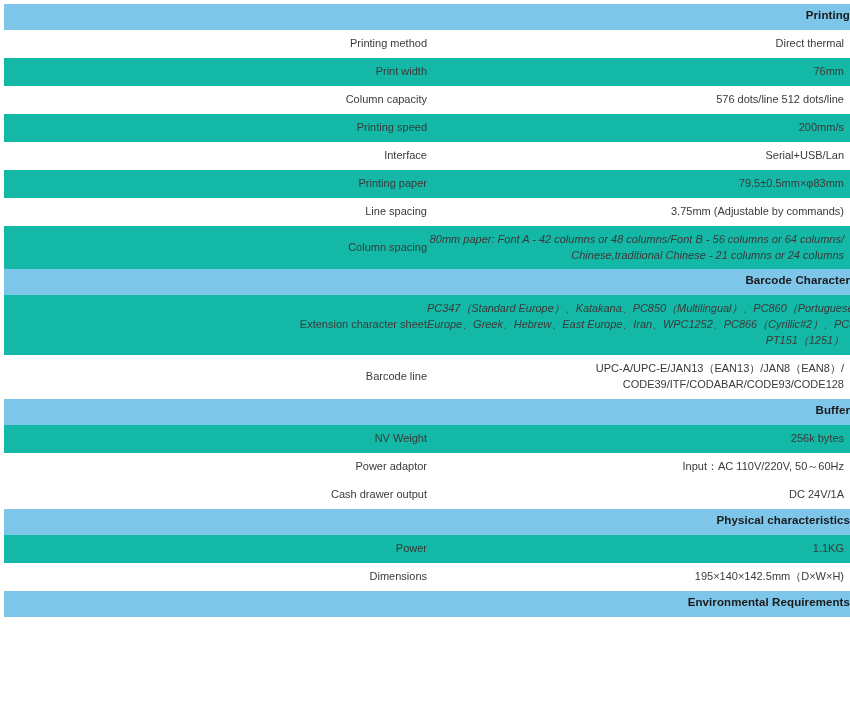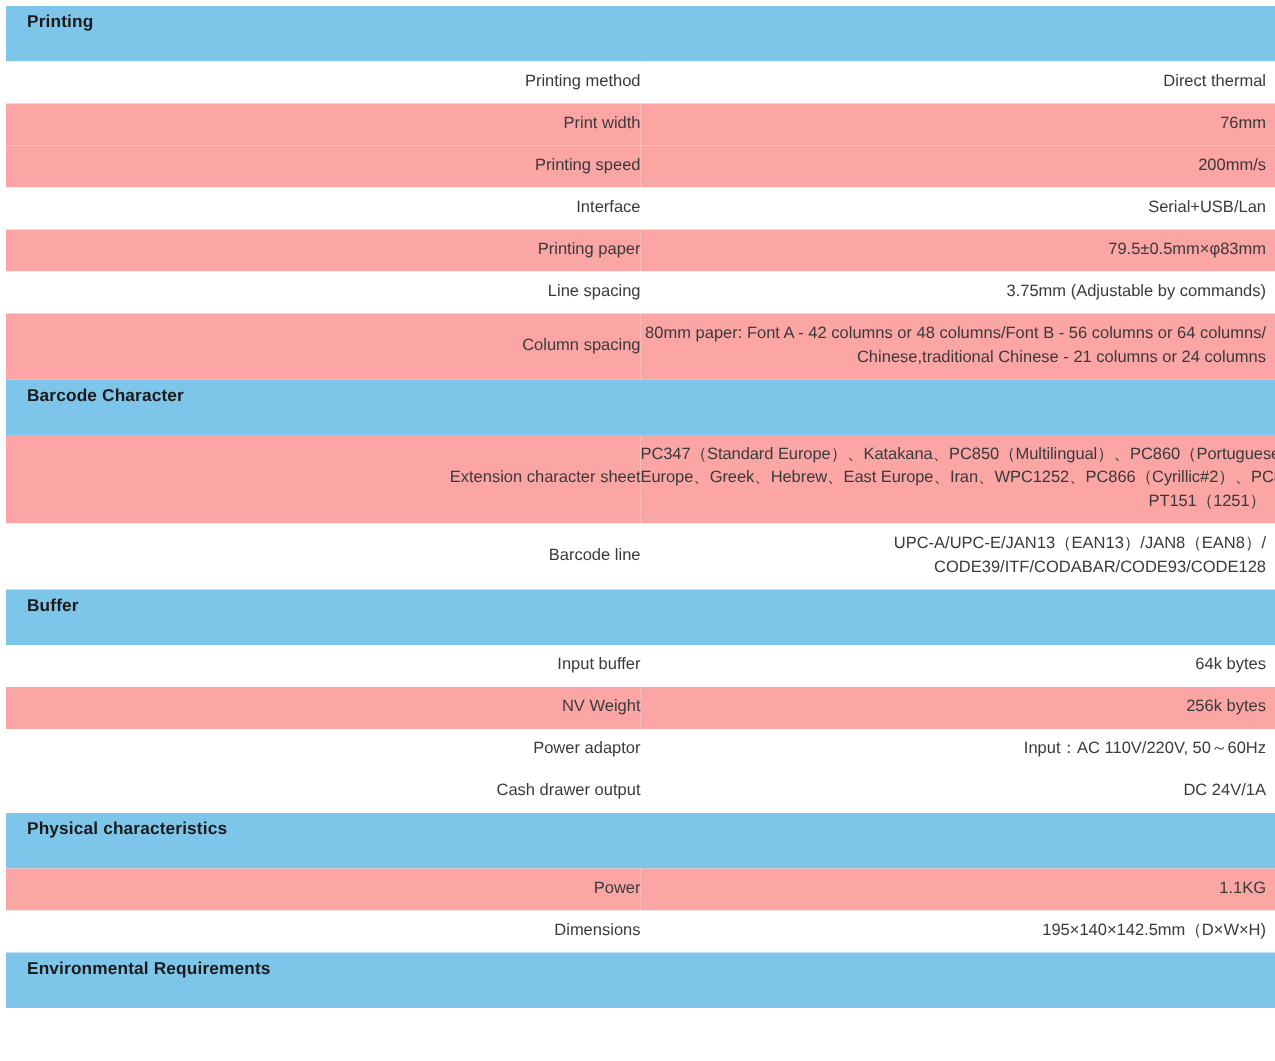--- a/index.html
+++ b/index.html
@@ -22,22 +22,22 @@
   table.spec-table {
     width: 846px;
     border-collapse: collapse;
     table-layout: fixed;
   }
   tr.section-header-row > th {
     background: #7ec5ea;
     color: #1a1a1a;
     font-weight: bold;
     font-size: 11.5px;
-    text-align: left;
-    padding: 5px 0 20px 14px;
+    text-align: right;
+    padding: 5px 0 9px 14px;
     border: none;
     letter-spacing: 0.1px;
   }
   tr.spec-row > td {
     font-size: 11px;
     color: #3a3a3a;
     border: none;
     vertical-align: middle;
     line-height: 1.45;
     text-align: right;
@@ -45,52 +45,57 @@
   td.spec-label {
     width: 127px;
     padding: 6px 0 6px 14px;
     white-space: normal;
   }
   td.spec-value {
     padding: 6px 6px 6px 0;
     white-space: normal;
   }
   tr.row-shaded > td {
-    background: #fca5a5;
+    background: #14b8a6;
   }
   tr.row-plain > td {
     background: #ffffff;
   }
   .tight {
     font-size: 10.2px;
     line-height: 1.5;
     letter-spacing: -0.05px;
   }
   .nowrap-line {
     display: block;
     white-space: nowrap;
+    font-style: italic;
   }
 </style>
 </head>
 <body>
 
 <div id="spec-sheet">
   <table class="spec-table">
     <tbody>
 
       <tr class="section-header-row">
         <th colspan="2">Printing</th>
       </tr>
       <tr class="spec-row row-plain">
         <td class="spec-label">Printing method</td>
         <td class="spec-value">Direct thermal</td>
       </tr>
       <tr class="spec-row row-shaded">
         <td class="spec-label">Print width</td>
         <td class="spec-value">76mm</td>
+      </tr>
+      <tr class="spec-row row-plain">
+        <td class="spec-label">Column capacity</td>
+        <td class="spec-value">576 dots/line 512 dots/line</td>
       </tr>
       <tr class="spec-row row-shaded">
         <td class="spec-label">Printing speed</td>
         <td class="spec-value">200mm/s</td>
       </tr>
       <tr class="spec-row row-plain">
         <td class="spec-label">Interface</td>
         <td class="spec-value">Serial+USB/Lan</td>
       </tr>
       <tr class="spec-row row-shaded">
@@ -121,24 +126,20 @@
         </td>
       </tr>
       <tr class="spec-row row-plain">
         <td class="spec-label">Barcode line</td>
         <td class="spec-value">UPC-A/UPC-E/JAN13（EAN13）/JAN8（EAN8）/ CODE39/ITF/CODABAR/CODE93/CODE128</td>
       </tr>
 
       <tr class="section-header-row">
         <th colspan="2">Buffer</th>
       </tr>
-      <tr class="spec-row row-plain">
-        <td class="spec-label">Input buffer</td>
-        <td class="spec-value">64k bytes</td>
-      </tr>
       <tr class="spec-row row-shaded">
         <td class="spec-label">NV Weight</td>
         <td class="spec-value">256k bytes</td>
       </tr>
 
       <tr class="spec-row row-plain">
         <td class="spec-label">Power adaptor</td>
         <td class="spec-value">Input：AC 110V/220V, 50～60Hz</td>
       </tr>
       <tr class="spec-row row-plain">

